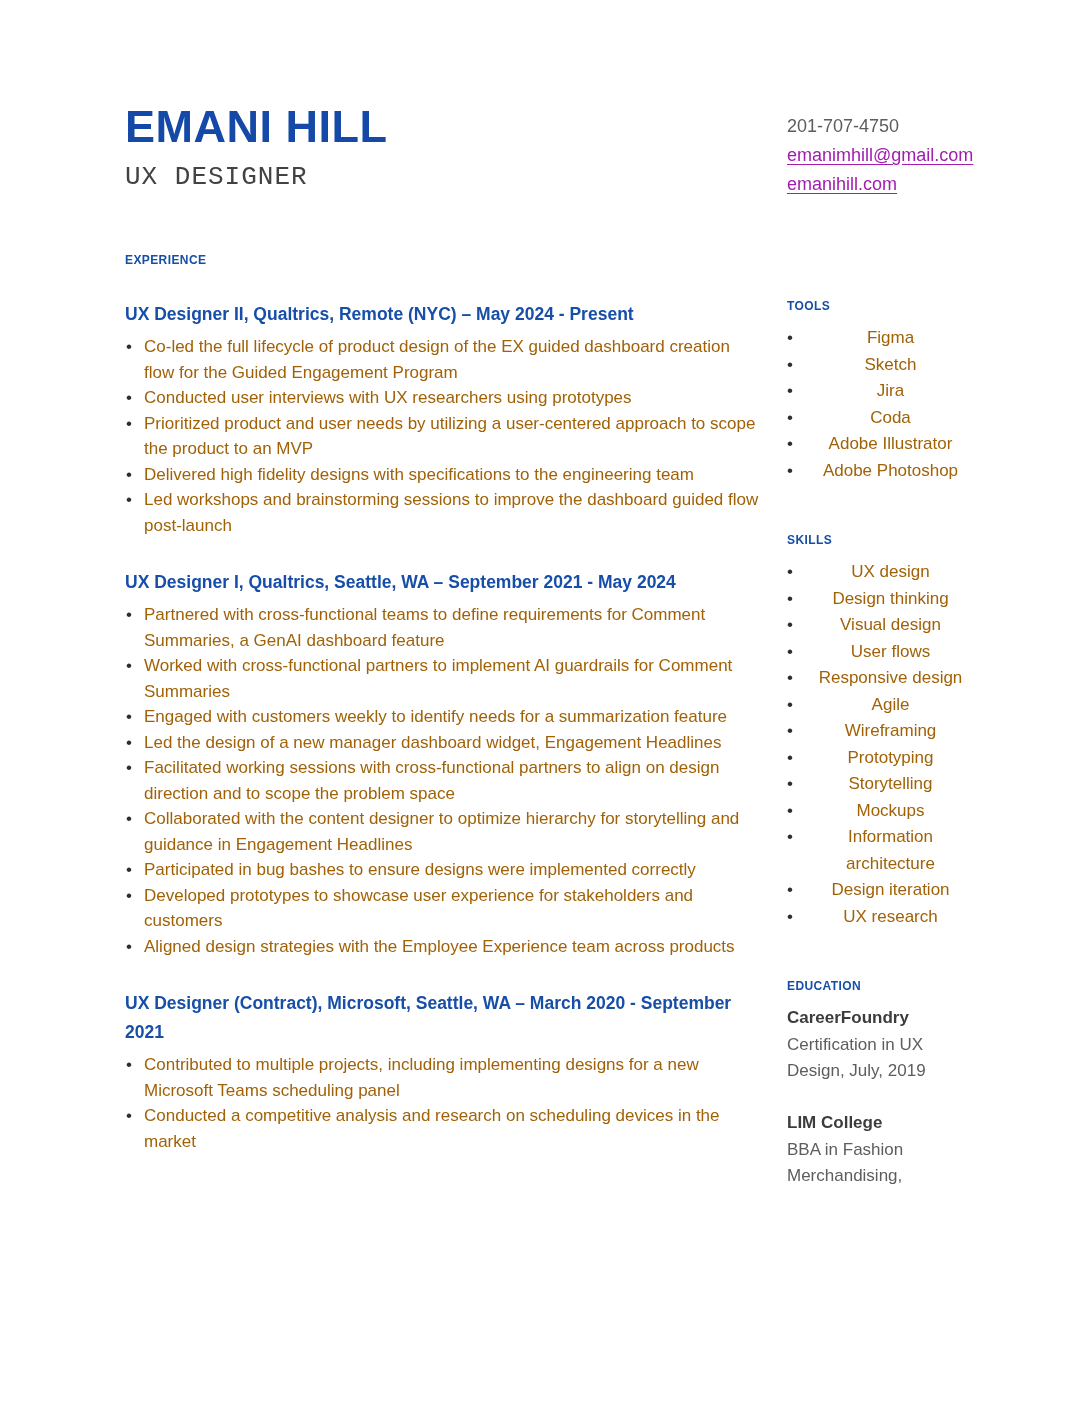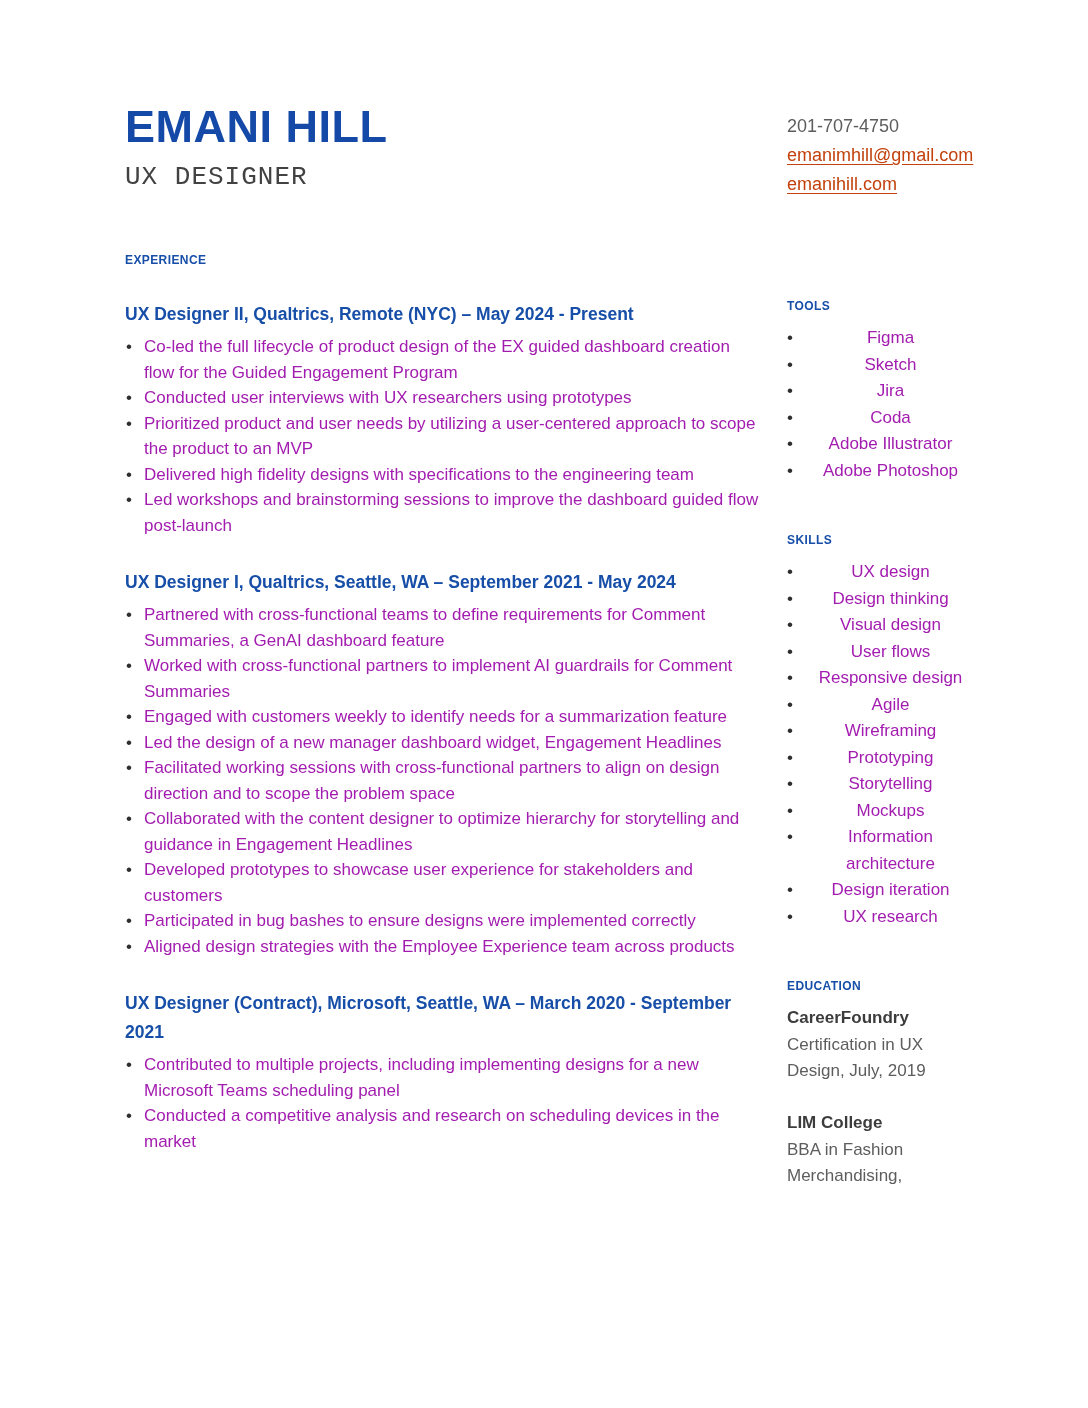--- a/index.html
+++ b/index.html
@@ -38,40 +38,40 @@
     font-family: Liberation Mono, monospace;
   }
   .contact {
     margin-top: 8px;
     font-size: 18px;
     line-height: 29px;
     color: #5d5d5d;
   }
   .contact .link {
     display: block;
-    color: #c2410c;
+    color: #a21caf;
     text-decoration: underline;
     text-underline-offset: 3px;
     cursor: pointer;
   }
   
   .section-heading {
     font-size: 12px;
     line-height: 20px;
     font-weight: bold;
     letter-spacing: 0.4px;
     color: var(--accent-blue, #164ea8);
   }
   ul.bullets { list-style: none; }
   ul.bullets li {
     position: relative;
     padding-left: 19px;
     font-size: 17px;
     line-height: 25.5px;
-    color: #a21caf;
+    color: #a16207;
   }
   ul.bullets li::before {
     content: "\2022";
     position: absolute;
     left: 1px;
     color: #2e2e2e;
   }
   
   .main .section-heading { margin-top: 51px; }
   .job { margin-top: 30px; }
@@ -134,22 +134,22 @@
         </section>
         <section class="job">
           <h3 class="job-title">UX Designer I, Qualtrics, Seattle, WA – September 2021 - May 2024</h3>
           <ul class="bullets">
             <li>Partnered with cross-functional teams to define requirements for Comment Summaries, a GenAI dashboard feature</li>
             <li>Worked with cross-functional partners to implement AI guardrails for Comment Summaries</li>
             <li>Engaged with customers weekly to identify needs for a summarization feature</li>
             <li>Led the design of a new manager dashboard widget, Engagement Headlines</li>
             <li>Facilitated working sessions with cross-functional partners to align on design direction and to scope the problem space</li>
             <li>Collaborated with the content designer to optimize hierarchy for storytelling and guidance in Engagement Headlines</li>
+            <li>Participated in bug bashes to ensure designs were implemented correctly</li>
             <li>Developed prototypes to showcase user experience for stakeholders and customers</li>
-            <li>Participated in bug bashes to ensure designs were implemented correctly</li>
             <li>Aligned design strategies with the Employee Experience team across products</li>
           </ul>
         </section>
         <section class="job">
           <h3 class="job-title">UX Designer (Contract), Microsoft, Seattle, WA – March 2020 - September 2021</h3>
           <ul class="bullets">
             <li>Contributed to multiple projects, including implementing designs for a new Microsoft Teams scheduling panel</li>
             <li>Conducted a competitive analysis and research on scheduling devices in the market</li>
           </ul>
         </section>

